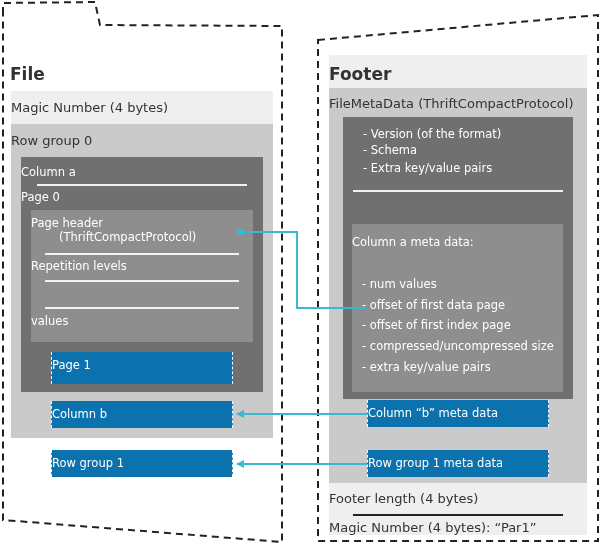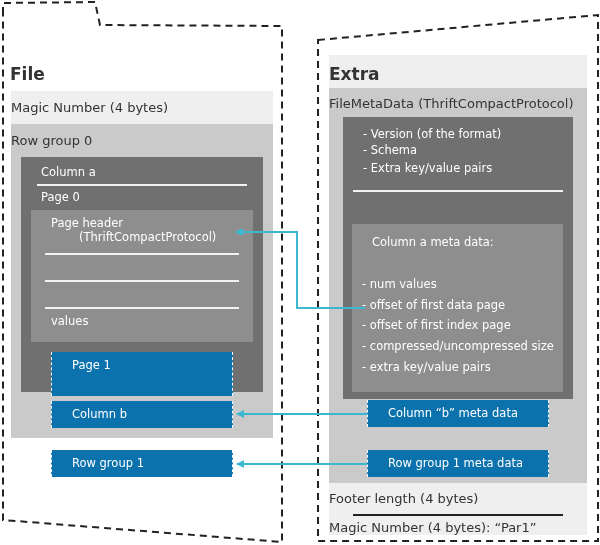--- a/index.html
+++ b/index.html
@@ -9,21 +9,21 @@
     .txt { position: absolute; left: 0; right: 0; text-align: left; white-space: nowrap; }
     svg.outline { position: absolute; left: 0; top: 0; pointer-events: none; }
 
     .title { font-size: 17px; font-weight: bold; color: #333; }
     .light { background: #efefef; }
     .mid { background: #cacaca; }
     .dark { background: #707070; }
     .medium { background: #8e8e8e; }
     .blue { background: #0b72ad; border-left: 1.5px dashed #fff; border-right: 1.5px dashed #fff; }
     .t-dark { color: #333; font-size: 13px; }
-    .t-white { color: #fff; font-size: 11.5px; margin-left: 20px; }
+    .t-white { color: #fff; font-size: 11.5px; }
     .rule-w { position: absolute; height: 1.5px; background: #f2f2f2; }
     .rule-b { position: absolute; height: 1.5px; background: #222; }
     .list-item { position: absolute; color: #fff; font-size: 11.5px; white-space: nowrap; }
   </style>
 </head>
 <body>
 
 <svg class="outline" width="600" height="545">
   <path d="M3,14 L3,3 L95,2 L100,25 L282,26 L282,542 L3,520 Z" fill="none" stroke="#222" stroke-width="2" stroke-dasharray="7,5"></path>
   <path d="M318,40 L598,15 L598,541 L318,541 Z" fill="none" stroke="#222" stroke-width="2" stroke-dasharray="7,5"></path>
@@ -42,41 +42,42 @@
 
   <div class="abs dark" style="left:10px;top:33px;width:242px;height:235px;">
     <div class="txt t-white" style="top:8px;">Column a</div>
     <div class="rule-w" style="left:16px;width:210px;top:27px;"></div>
     <div class="txt t-white" style="top:33px;">Page 0</div>
 
     <div class="abs medium" style="left:10px;top:53px;width:222px;height:132px;">
       <div class="txt t-white" style="top:6px;">Page header</div>
       <div class="txt t-white" style="top:20px;padding-left:28px;">(ThriftCompactProtocol)</div>
       <div class="rule-w" style="left:14px;width:194px;top:43px;"></div>
+      <div class="txt t-white" style="top:49px;">Repetition levels</div>
       <div class="rule-w" style="left:14px;width:194px;top:70px;"></div>
       <div class="rule-w" style="left:14px;width:194px;top:97px;"></div>
       <div class="txt t-white" style="top:104px;">values</div>
     </div>
 
-    <div class="abs blue" style="left:30px;top:195px;width:182px;height:44px;">
+    <div class="abs blue" style="left:30px;top:195px;width:182px;height:32px;">
       <div class="txt t-white" style="top:6px;">Page 1</div>
     </div>
   </div>
 
   <div class="abs blue" style="left:40px;top:277px;width:182px;height:27px;">
     <div class="txt t-white" style="top:6px;">Column b</div>
   </div>
 </div>
 
 <div class="abs blue" style="left:51px;top:450px;width:182px;height:27px;">
   <div class="txt t-white" style="top:6px;">Row group 1</div>
 </div>
 
 <div class="abs light" style="left:329px;top:55px;width:258px;height:480px;">
-  <div class="txt title" style="top:9px;">Extra</div>
+  <div class="txt title" style="top:9px;">Footer</div>
 </div>
 
 <div class="abs mid" style="left:329px;top:88px;width:258px;height:395px;">
   <div class="txt t-dark" style="top:8px;">FileMetaData (ThriftCompactProtocol)</div>
 
   <div class="abs dark" style="left:14px;top:29px;width:230px;height:282px;">
     <div class="list-item" style="left:20px;top:10px;">- Version (of the format)</div>
     <div class="list-item" style="left:20px;top:26px;">- Schema</div>
     <div class="list-item" style="left:20px;top:44px;">- Extra key/value pairs</div>
     <div class="rule-w" style="left:10px;width:210px;top:73px;"></div>

